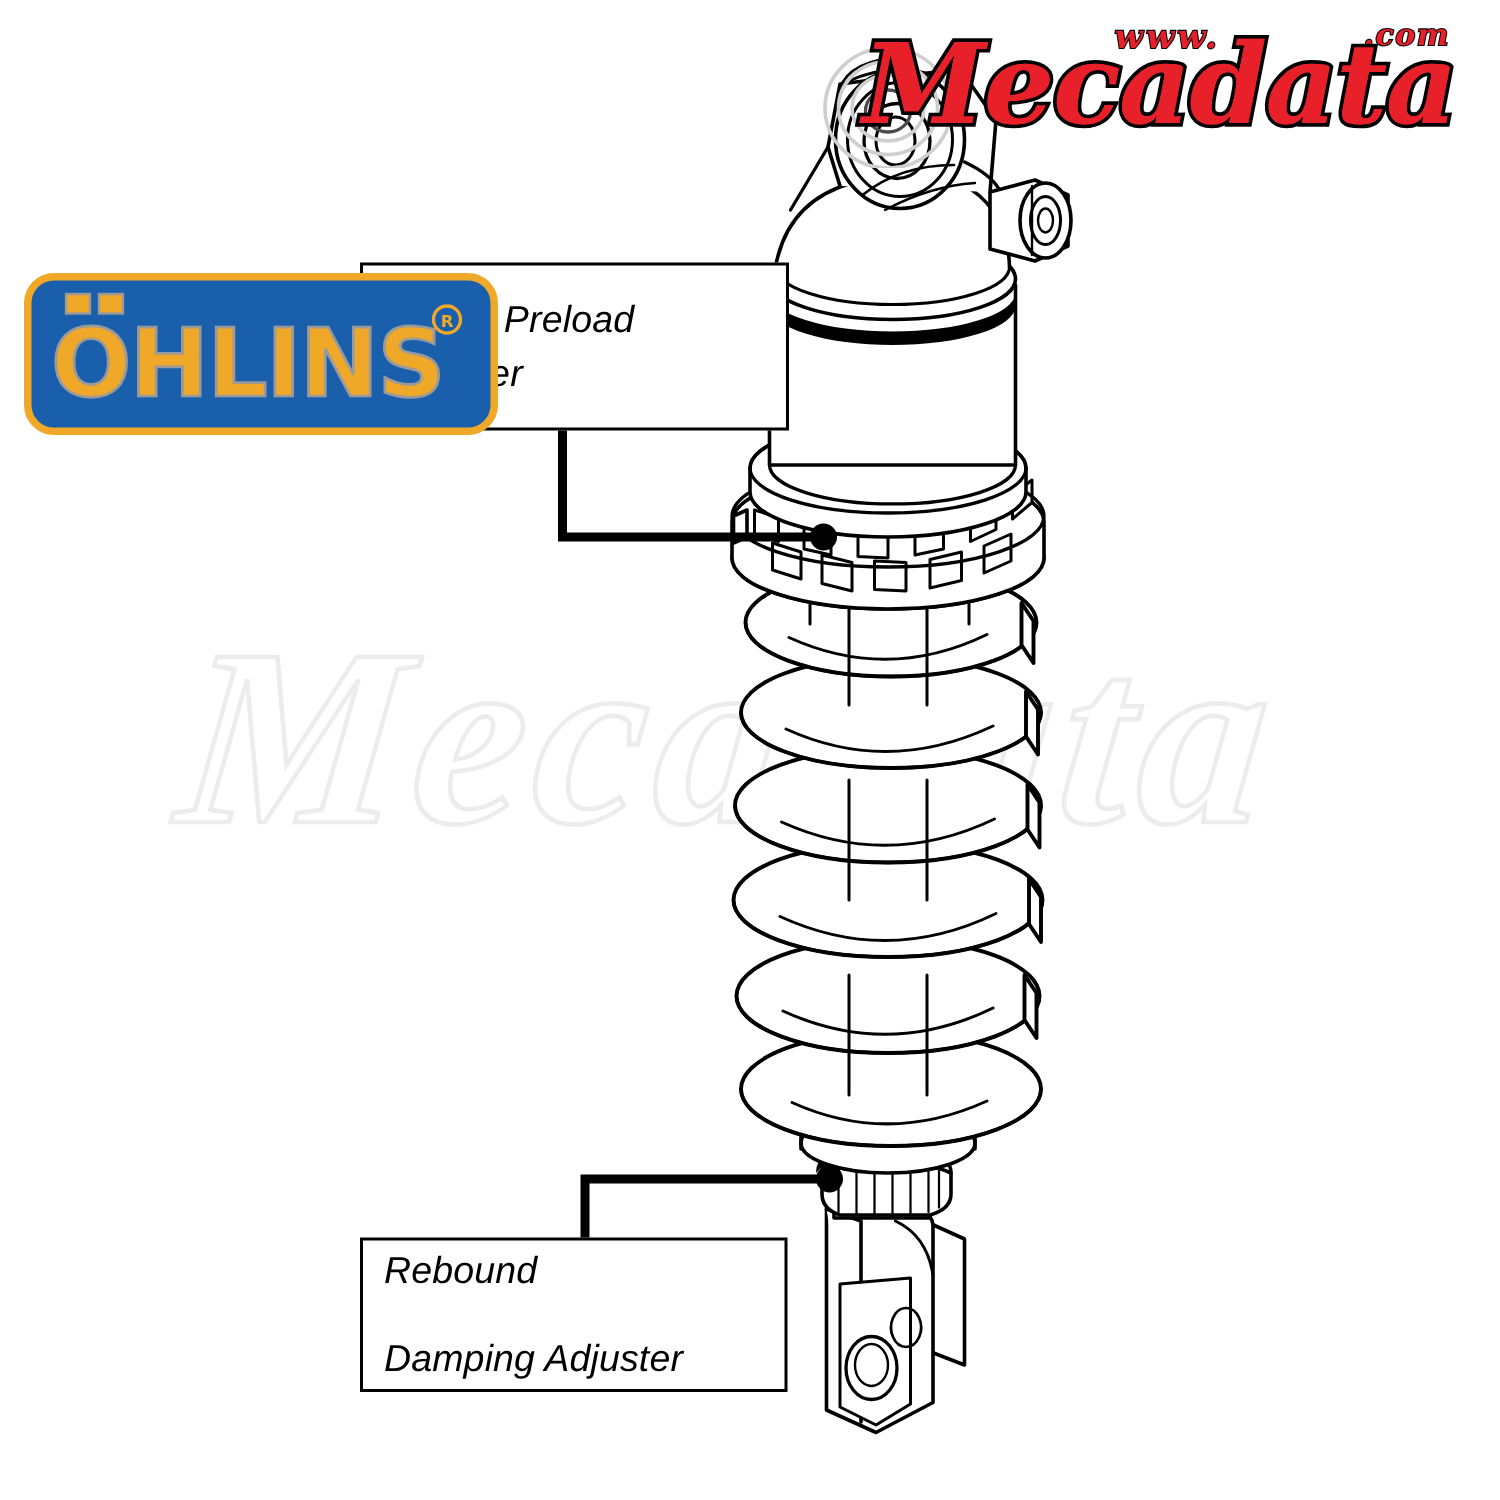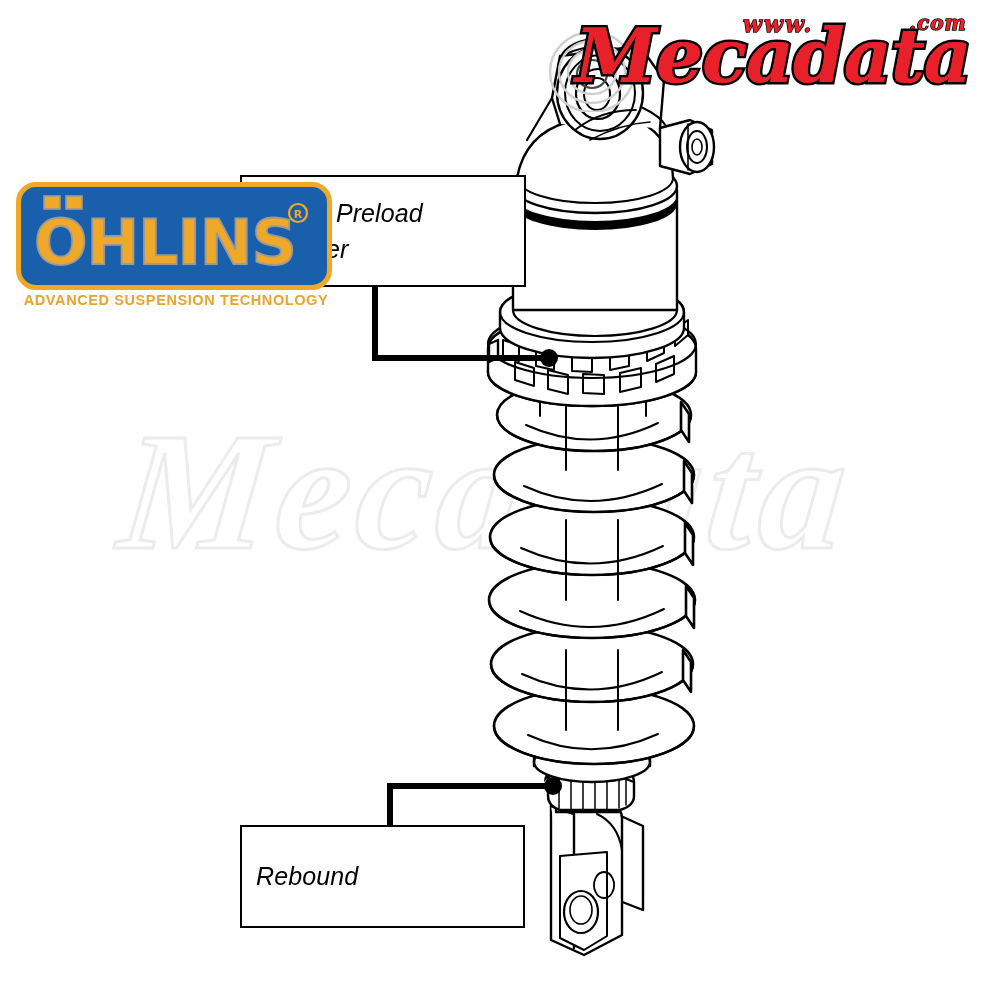--- a/index.html
+++ b/index.html
@@ -343,36 +343,36 @@
       <circle cx="553" cy="786" r="9" fill="#000000"></circle>
     </svg>
 
     <div class="callout-box" id="callout-spring-preload" style="z-index:2;">
       <div class="callout-line">Spring Preload</div>
       <div class="callout-line">Adjuster</div>
     </div>
 
     <div class="callout-box" id="callout-rebound" style="z-index:2;">
       <div class="callout-line">Rebound</div>
+      <div class="callout-line">Damping Adjuster</div>
     </div>
   </div>
 
   <div id="ohlins-logo">
     <div id="ohlins-plate"></div>
     <svg id="ohlins-wordmark-svg" width="316" height="108" viewBox="0 0 316 108">
 
       <rect x="28" y="14" width="16" height="13" fill="#f0a828" stroke="#9a9a9a" stroke-width="1.6"></rect>
       <rect x="50" y="14" width="16" height="13" fill="#f0a828" stroke="#9a9a9a" stroke-width="1.6"></rect>
 
       <text x="18" y="82" font-family="'DejaVu Sans', sans-serif" font-size="63" font-weight="bold" letter-spacing="-1" fill="#f0a828" stroke="#9a9a9a" stroke-width="1.8">OHLINS</text>
 
       <circle cx="282" cy="31" r="9" fill="none" stroke="#f0a828" stroke-width="2.2"></circle>
       <text x="282" y="36" text-anchor="middle" font-family="'DejaVu Sans', sans-serif" font-size="11" font-weight="bold" fill="#f0a828">R</text>
     </svg>
-    <div id="ohlins-tagline">ADVANCED  SUSPENSION  TECHNOLOGY</div>
   </div>
 
   <div id="mecadata-header">
     <svg width="435" height="112" viewBox="0 0 435 112">
 
       <g fill="none" stroke="#cfcfcf" stroke-width="2.4">
         <ellipse cx="45" cy="72" rx="42" ry="40"></ellipse>
         <ellipse cx="45" cy="72" rx="33" ry="31"></ellipse>
         <ellipse cx="45" cy="72" rx="24" ry="22"></ellipse>
       </g>

